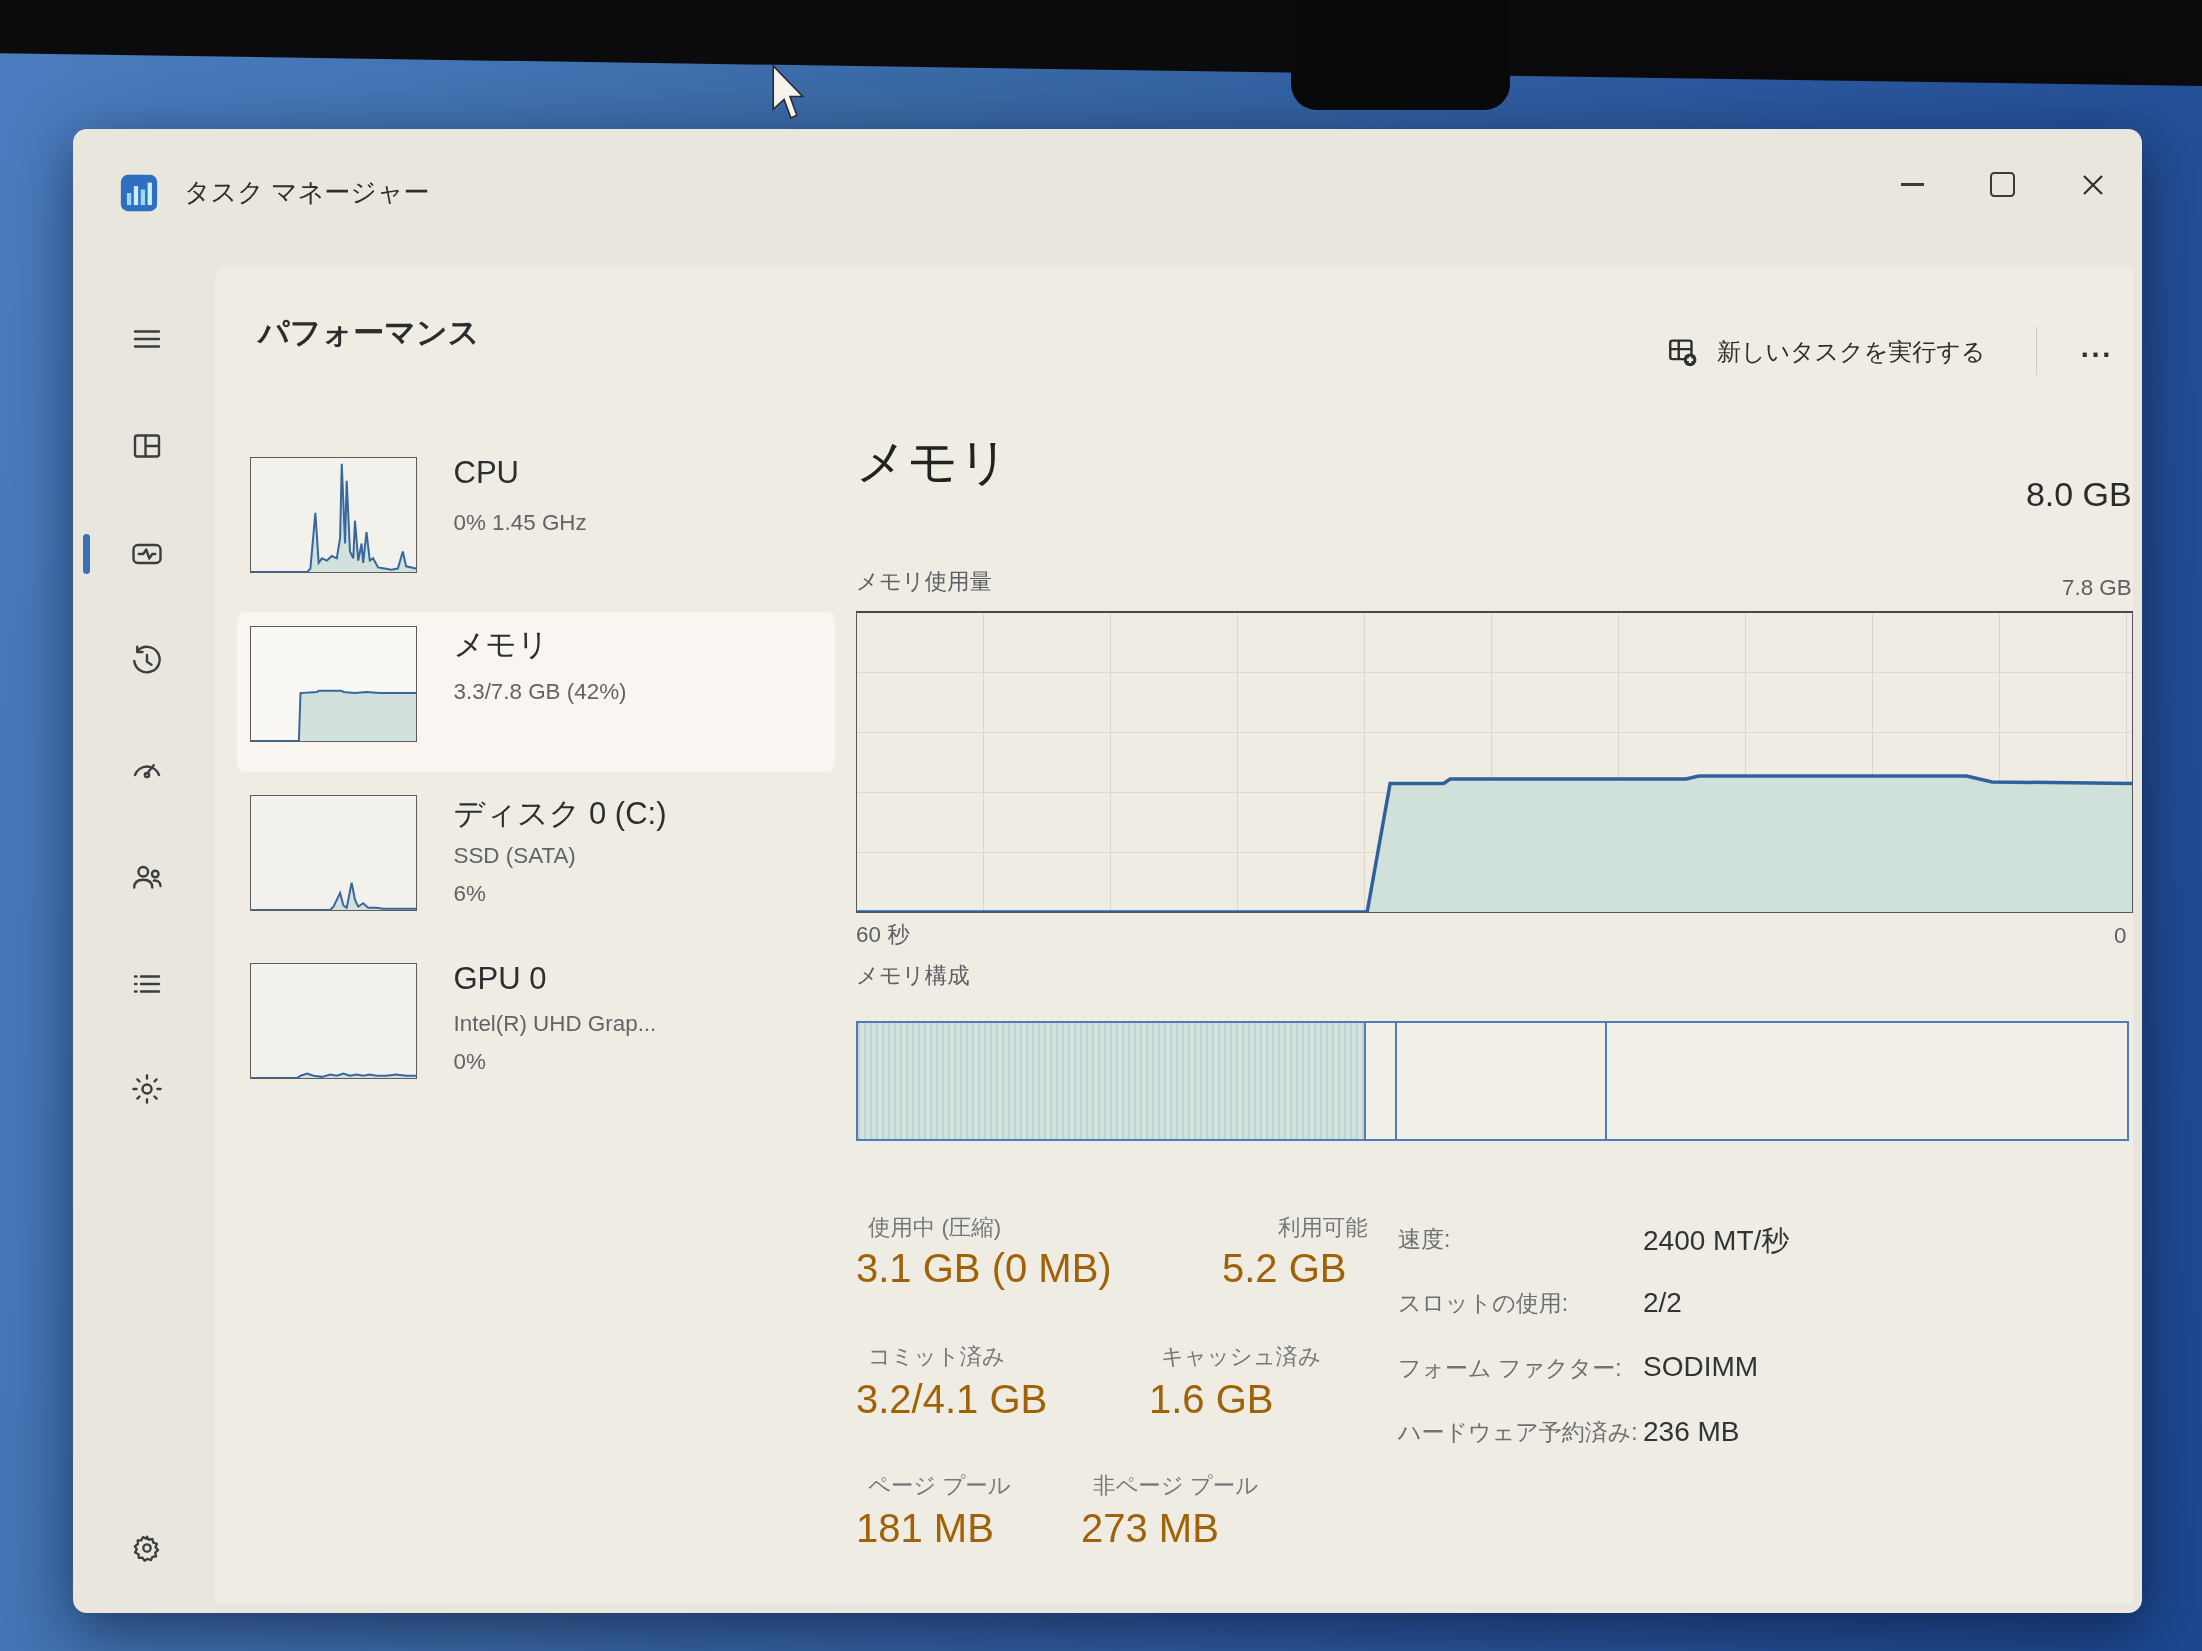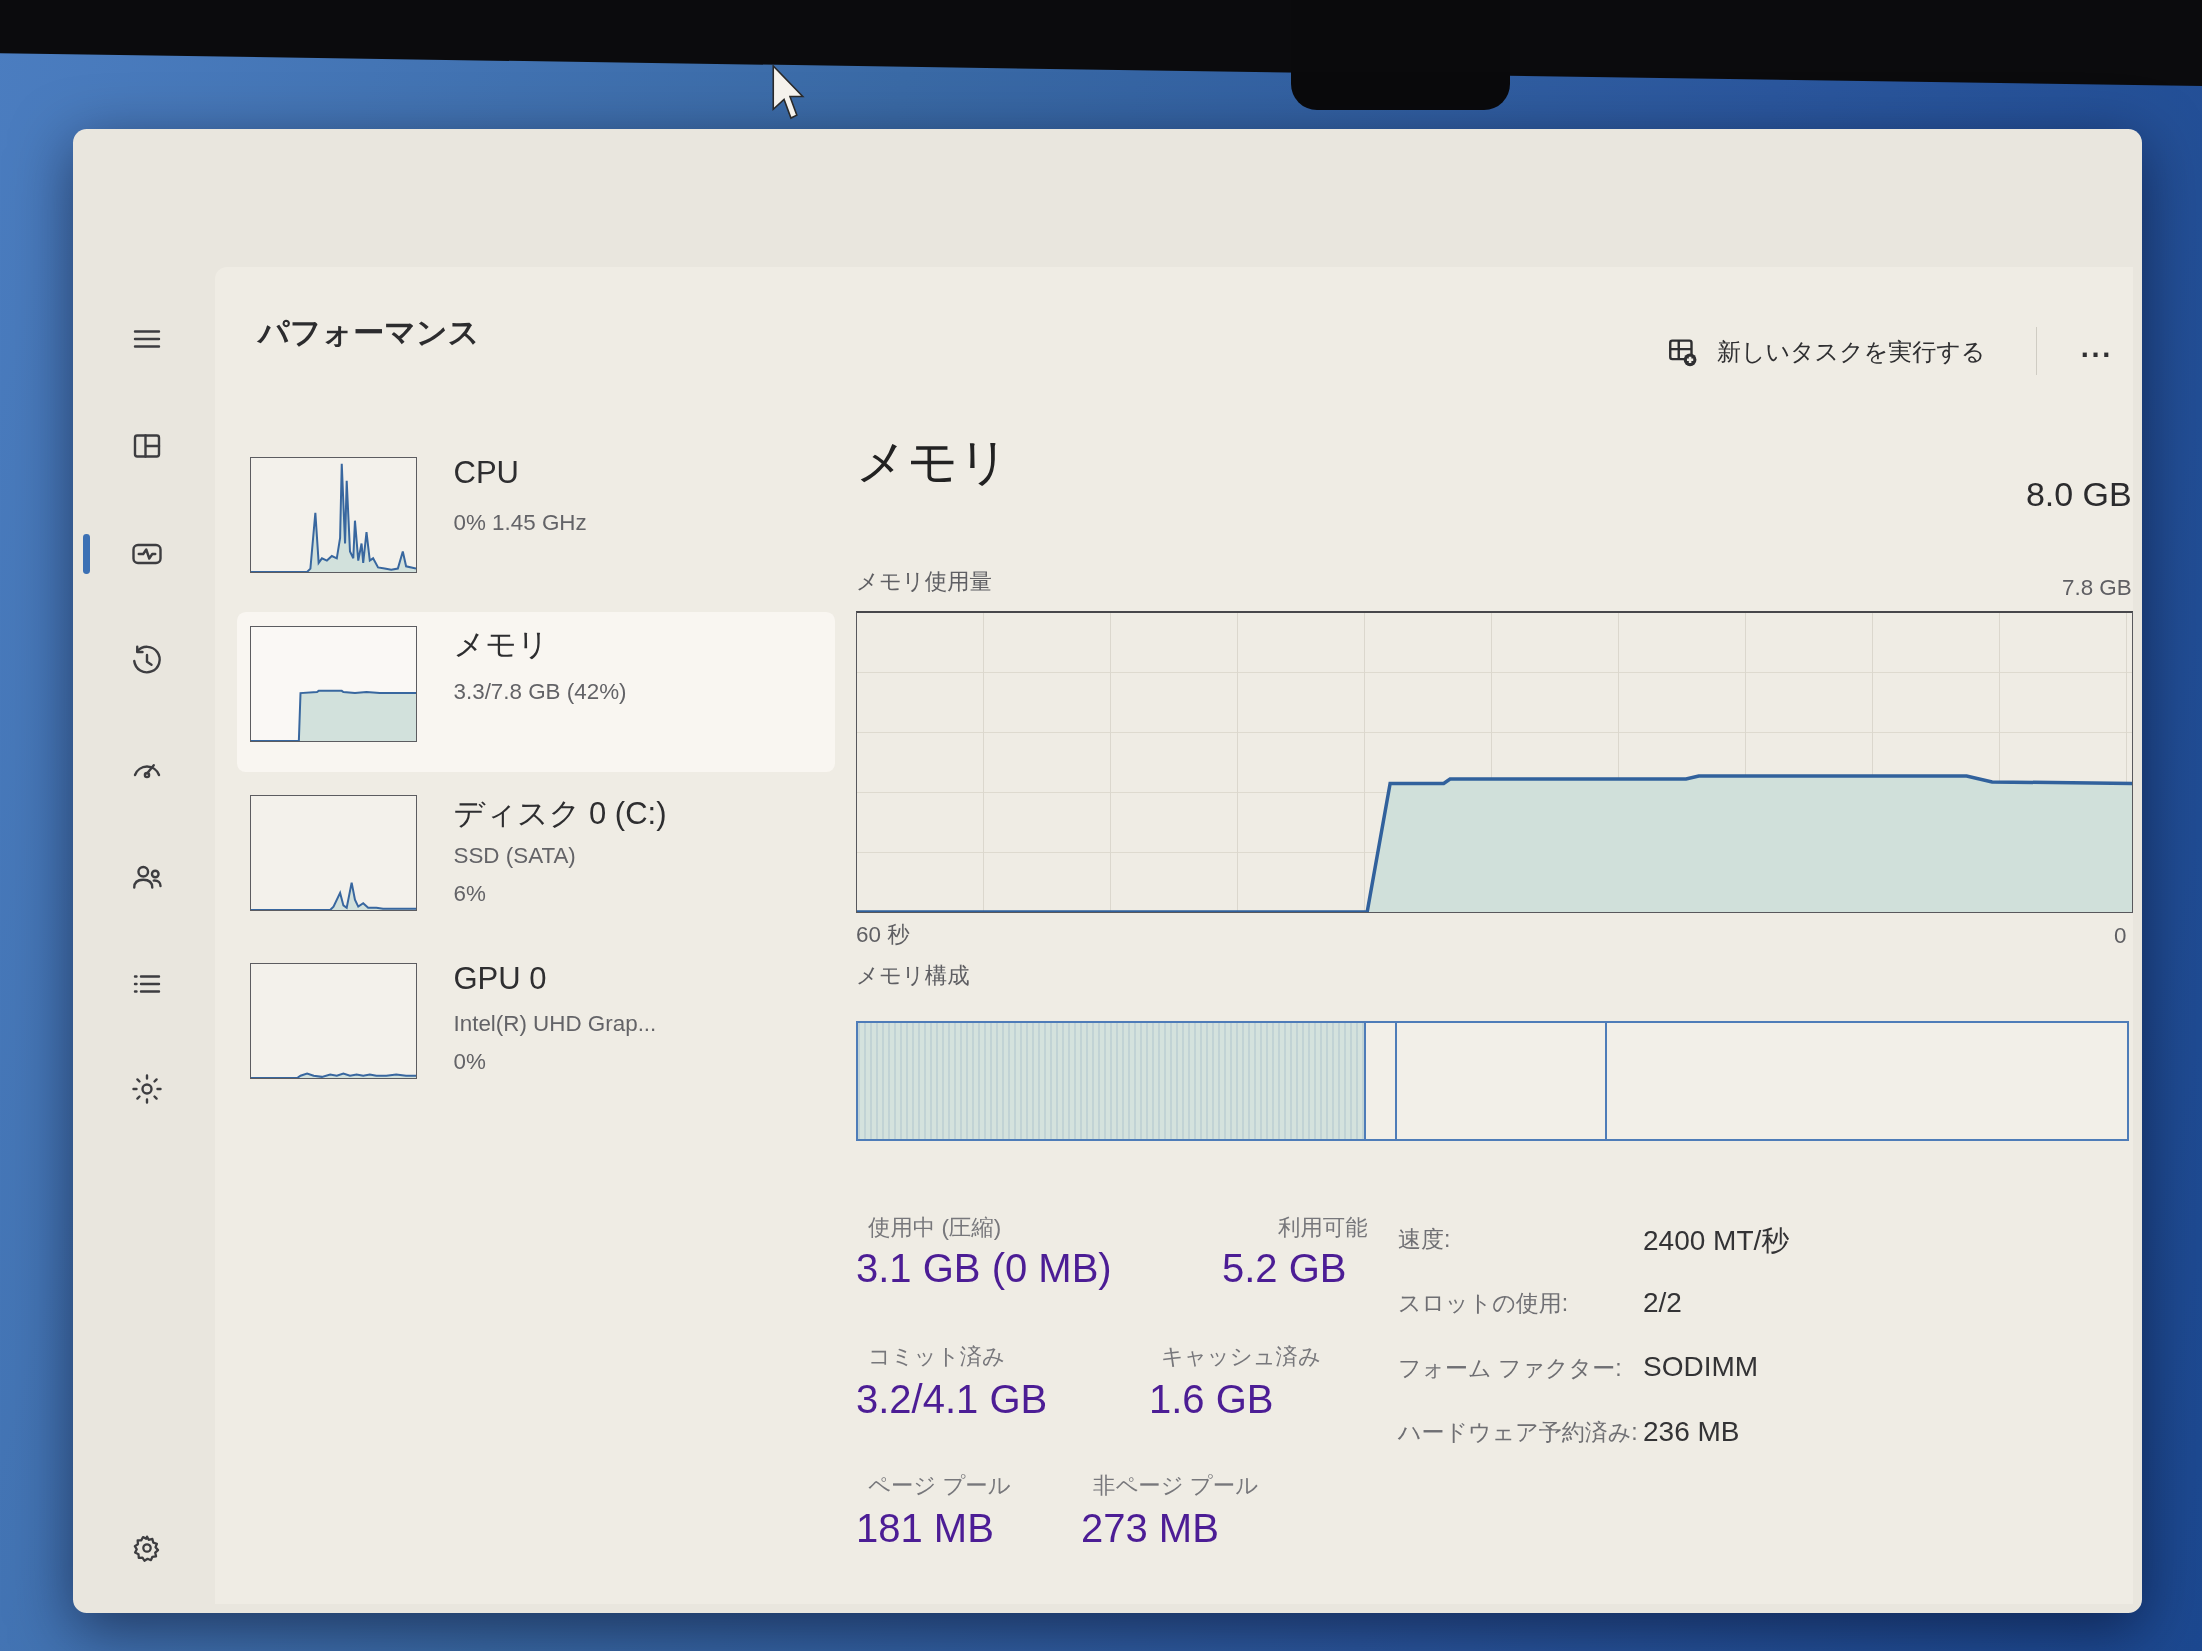--- a/index.html
+++ b/index.html
@@ -77,21 +77,21 @@
   .d-axis-left{position:absolute;left:641px;top:652px;font-size:22.4px;color:#5f5f63;}
   .d-axis-right{position:absolute;right:6.9px;top:656px;font-size:22.4px;color:#5f5f63;}
   .d-comp-label{position:absolute;left:641px;top:693px;font-size:22.4px;color:#5f5f63;}
   .comp-box{position:absolute;left:641px;right:4.3px;top:754px;height:116px;display:flex;
     border:2.6px solid #4e7cb8;background:#f2efe8;}
   .seg{height:100%;box-sizing:border-box;border-right:2.6px solid #4e7cb8;}
   .seg-in_use{background:#d4e2dd repeating-linear-gradient(to right,rgba(80,120,165,.14) 0 1.7px,transparent 1.7px 6px);}
   .seg-free{border-right:none;}
   
   .s-label{position:absolute;font-size:22.4px;color:#77777b;margin-left:12px;}
-  .s-value{position:absolute;font-size:40px;font-weight:300;color:#4c1d95;white-space:nowrap;}
+  .s-value{position:absolute;font-size:40px;font-weight:300;color:#a16207;white-space:nowrap;}
   .kv-label{position:absolute;left:1183px;font-size:23px;color:#6f6f73;white-space:nowrap;}
   .kv-value{position:absolute;left:1428px;font-size:28px;color:#333335;white-space:nowrap;}
 </style>
 </head>
 <body>
 
 <div class="desktop">
   <div class="bloom bloom-left-strip"></div>
   <div class="bloom bloom-teal"></div>
   <div class="bloom bloom-bottom-blue"></div>
@@ -99,20 +99,43 @@
   <div class="bloom bloom-right2"></div>
 </div>
 <div class="bezel"></div>
 <div class="notch"></div>
 <svg class="cursor" viewBox="0 0 34 58">
   <polygon points="2,1 2,45 13,35 20,54 26,51 19,32 32,32" fill="#f5f2ec" stroke="#2a2a2a" stroke-width="1.6"></polygon>
 </svg>
 
 <div class="window">
 
+  <div class="titlebar">
+    <svg class="app-icon" viewBox="0 0 44 44">
+      <rect x="1" y="1" width="42" height="42" rx="8" fill="#2f6fc2"></rect>
+      <rect x="8" y="22" width="5" height="14" fill="#9fd8f2"></rect>
+      <rect x="16" y="14" width="5" height="22" fill="#cdeefc"></rect>
+      <rect x="24" y="18" width="5" height="18" fill="#9fd8f2"></rect>
+      <rect x="32" y="10" width="5" height="26" fill="#cdeefc"></rect>
+    </svg>
+    <span class="win-title">タスク マネージャー</span>
+    <div class="controls">
+      <div class="ctl">
+          <div class="glyph-min"></div>
+        </div>
+      <div class="ctl">
+          <div class="glyph-max"></div>
+        </div>
+      <div class="ctl">
+        <svg class="glyph-close" viewBox="0 0 24 24">
+          <path d="M3 3 L21 21 M21 3 L3 21" stroke="#2e2e30" stroke-width="2.2"></path>
+        </svg>
+      </div>
+    </div>
+  </div>
 
   <div class="sidebar">
     <div class="nav" style="top:69px">
       <svg viewBox="0 0 24 24">
         <path d="M4 7 H20 M4 12 H20 M4 17 H20"></path>
       </svg>
     </div>
     <div class="nav" style="top:176px">
       <svg viewBox="0 0 24 24">
         <rect x="4" y="5" width="16" height="14" rx="1.5"></rect>

